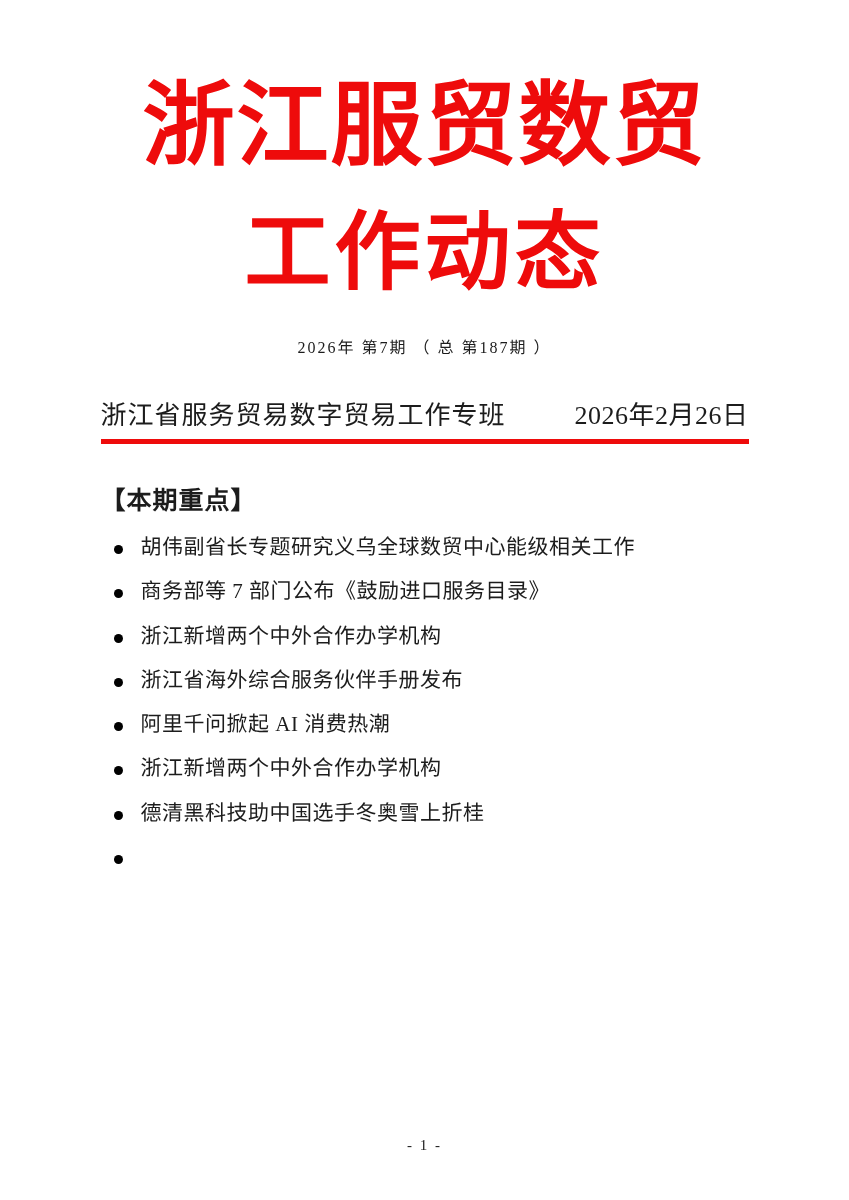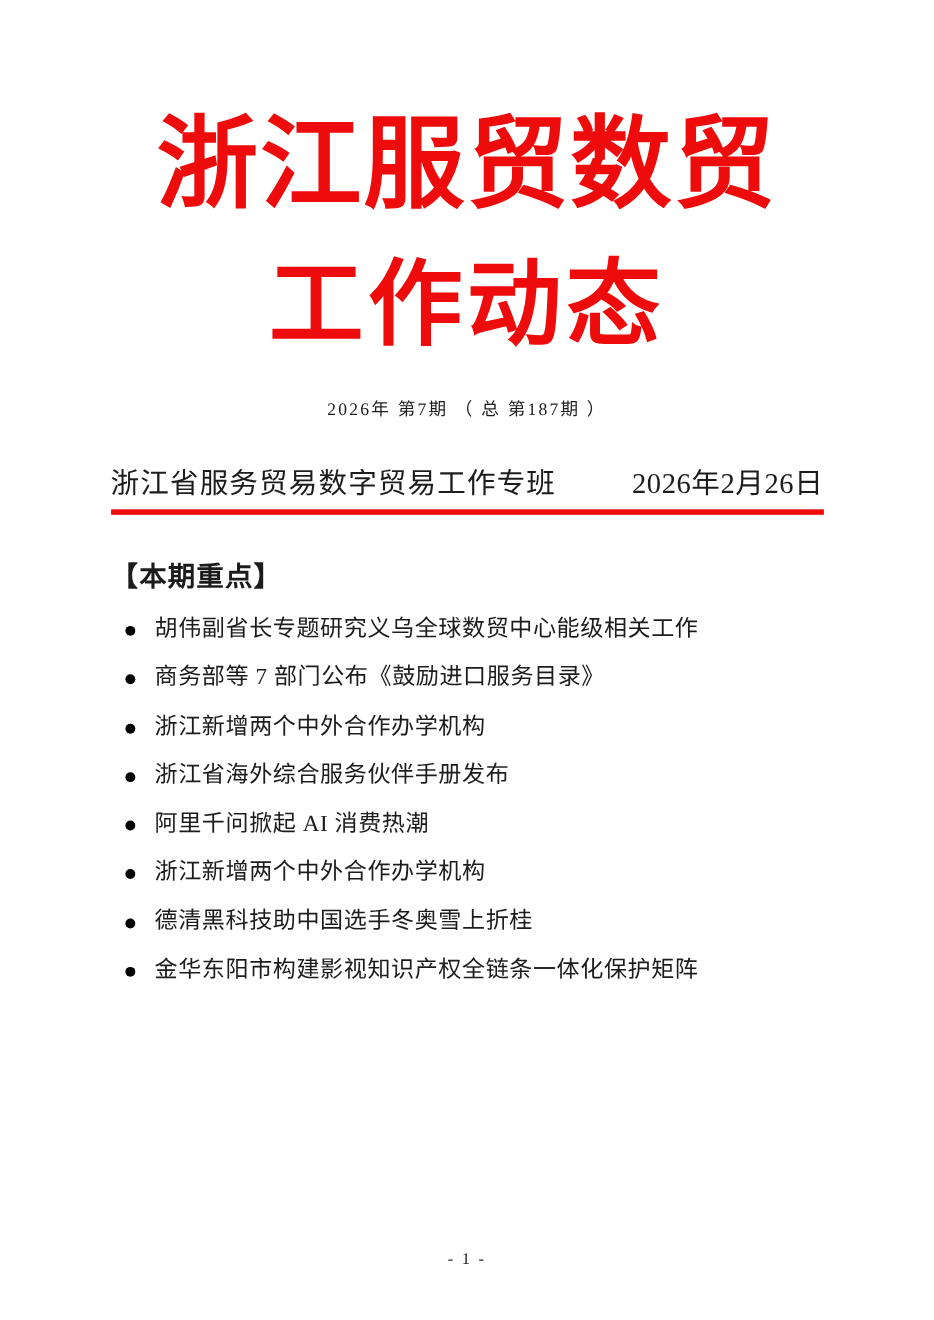--- a/index.html
+++ b/index.html
@@ -8,21 +8,21 @@
   .doc {
     position: relative;
     width: 849px;
     height: 1200px;
     margin: 0 auto;
     background: #ffffff;
     color: var(--ink);
     font-family: "Liberation Serif", "DejaVu Serif", serif;
     overflow: hidden;
   }
-  .title-block { padding-top: 104px; text-align: center; color: var(--accent); font-weight: bold; }
+  .title-block { padding-top: 80px; text-align: center; color: var(--accent); font-weight: bold; }
   .title-line1 { font-size: 92px; line-height: 1; letter-spacing: 2px; white-space: nowrap; }
   .title-line2 { font-size: 86px; line-height: 1; margin-top: 38px; letter-spacing: 4px; white-space: nowrap; }
   .issue-line {
     margin-top: 38px;
     text-align: center;
     font-size: 16px;
     letter-spacing: 2px;
     color: var(--ink);
   }
   .masthead {
@@ -102,18 +102,18 @@
   <div class="section-heading">【本期重点】</div>
 
   <ul class="highlights">
     <li><span class="dot"></span><span>胡伟副省长专题研究义乌全球数贸中心能级相关工作</span></li>
     <li><span class="dot"></span><span>商务部等 7 部门公布《鼓励进口服务目录》</span></li>
     <li><span class="dot"></span><span>浙江新增两个中外合作办学机构</span></li>
     <li><span class="dot"></span><span>浙江省海外综合服务伙伴手册发布</span></li>
     <li><span class="dot"></span><span>阿里千问掀起 AI 消费热潮</span></li>
     <li><span class="dot"></span><span>浙江新增两个中外合作办学机构</span></li>
     <li><span class="dot"></span><span>德清黑科技助中国选手冬奥雪上折桂</span></li>
-    <li><span class="dot"></span><span>金华东阳市构建影视知识产权全链条一体化保护矩阵</span></li>
+    <li><span class="dot"></span></li>
   </ul>
 
   <div class="footer">- 1 -</div>
 
 </div>
 
 </body></html>

